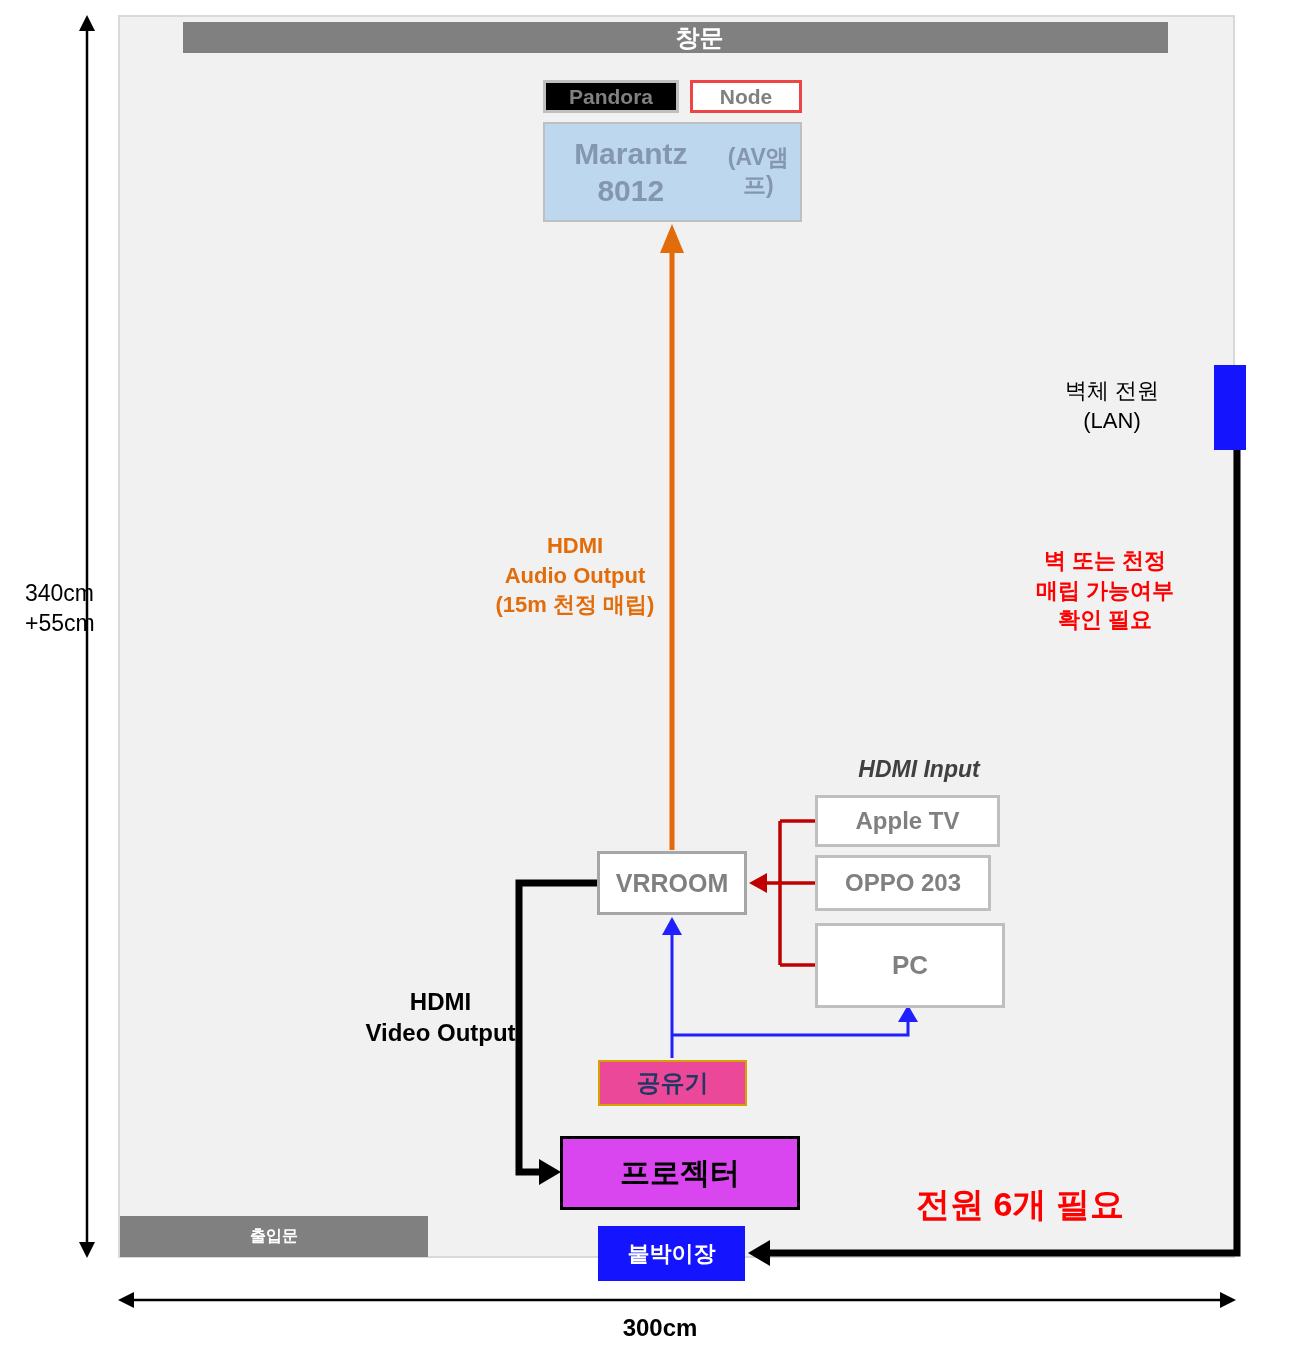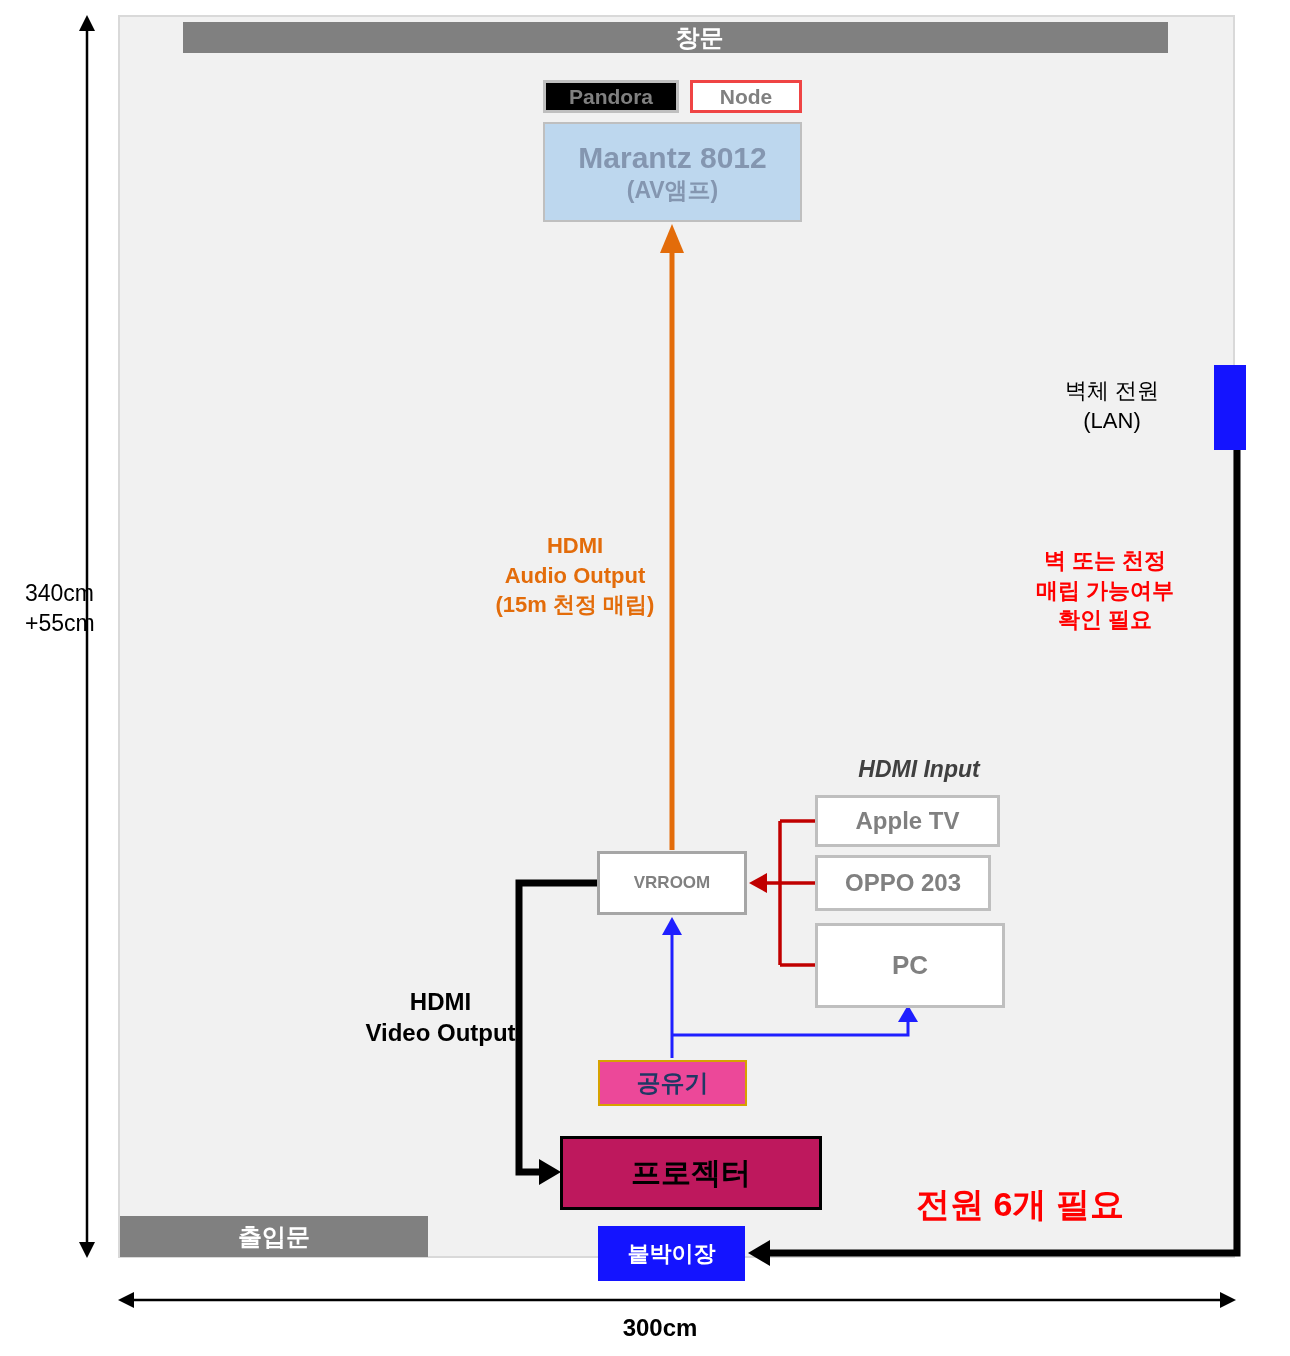--- a/index.html
+++ b/index.html
@@ -12,43 +12,43 @@
 
   .svg-layer { position:absolute; left:0; top:0; width:1290px; height:1356px; pointer-events:none; }
 
   .box { position:absolute; display:flex; align-items:center; justify-content:center;
          text-align:center; }
   .ml { white-space:pre-line; }
 
   .window-bar { left:183px; top:22px; width:985px; height:31px; background:#808080;
                 color:#ffffff; font-weight:bold; font-size:24px;padding-left:48px; }
   .door-bar { left:120px; top:1216px; width:308px; height:41px; background:#808080;
-              color:#ffffff; font-weight:bold; font-size:24px;text-align:right; }
+              color:#ffffff; font-weight:bold; font-size:16px;text-align:right; }
 
   .pandora { left:543px; top:80px; width:136px; height:33px; background:#000000;
              border:3px solid #bfbfbf; color:#808080; font-weight:bold; font-size:21px; }
   .node-box { left:690px; top:80px; width:112px; height:33px; background:#ffffff;
               border:3px solid #ef4444; color:#808080; font-weight:bold; font-size:21px; }
   .marantz { left:543px; top:122px; width:259px; height:100px; background:#bdd7ee;
-             border:2px solid #bfbfbf; color:#8496b0; flex-direction:column; }
+             border:2px solid #bfbfbf; color:#8496b0; flex-direction:row; }
   .marantz .t1 { font-weight:bold; font-size:30px; line-height:1.25; }
   .marantz .t2 { font-weight:bold; font-size:23px; line-height:1.2; }
 
   .vrroom { left:597px; top:851px; width:150px; height:64px; background:#ffffff;
-            border:3px solid #a6a6a6; color:#808080; font-weight:bold; font-size:17px; }
+            border:3px solid #a6a6a6; color:#808080; font-weight:bold; font-size:25px; }
   .apple-tv { left:815px; top:795px; width:185px; height:52px; background:#ffffff;
               border:3px solid #bfbfbf; color:#808080; font-weight:bold; font-size:24px; }
   .oppo { left:815px; top:855px; width:176px; height:56px; background:#ffffff;
           border:3px solid #bfbfbf; color:#808080; font-weight:bold; font-size:24px; }
   .pc { left:815px; top:923px; width:190px; height:85px; background:#ffffff;
         border:3px solid #bfbfbf; color:#808080; font-weight:bold; font-size:26px; }
 
   .router { left:598px; top:1060px; width:149px; height:46px; background:#ec4899;
             border:2px solid #d6a200; color:#1f3864; font-weight:bold; font-size:24px; }
-  .projector { left:560px; top:1136px; width:262px; height:74px; background:#be185d;
+  .projector { left:560px; top:1136px; width:240px; height:74px; background:#d946ef;
                border:3px solid #000000; color:#000000; font-weight:bold; font-size:30px; }
   .closet { left:598px; top:1226px; width:147px; height:55px; background:#1414ff;
             color:#ffffff; font-weight:bold; font-size:22px; }
   .wall-power-rect { left:1214px; top:365px; width:32px; height:85px; background:#1414ff; }
 
   .lbl { position:absolute; text-align:center; }
   .lbl-wall-power { left:1048px; top:376px; width:128px; font-size:22px; color:#000000;
                     line-height:1.35; }
   .lbl-wall-note { left:1035px; top:546px; width:140px; font-size:22px; color:#ff0000;
                    font-weight:bold; line-height:1.35; }

